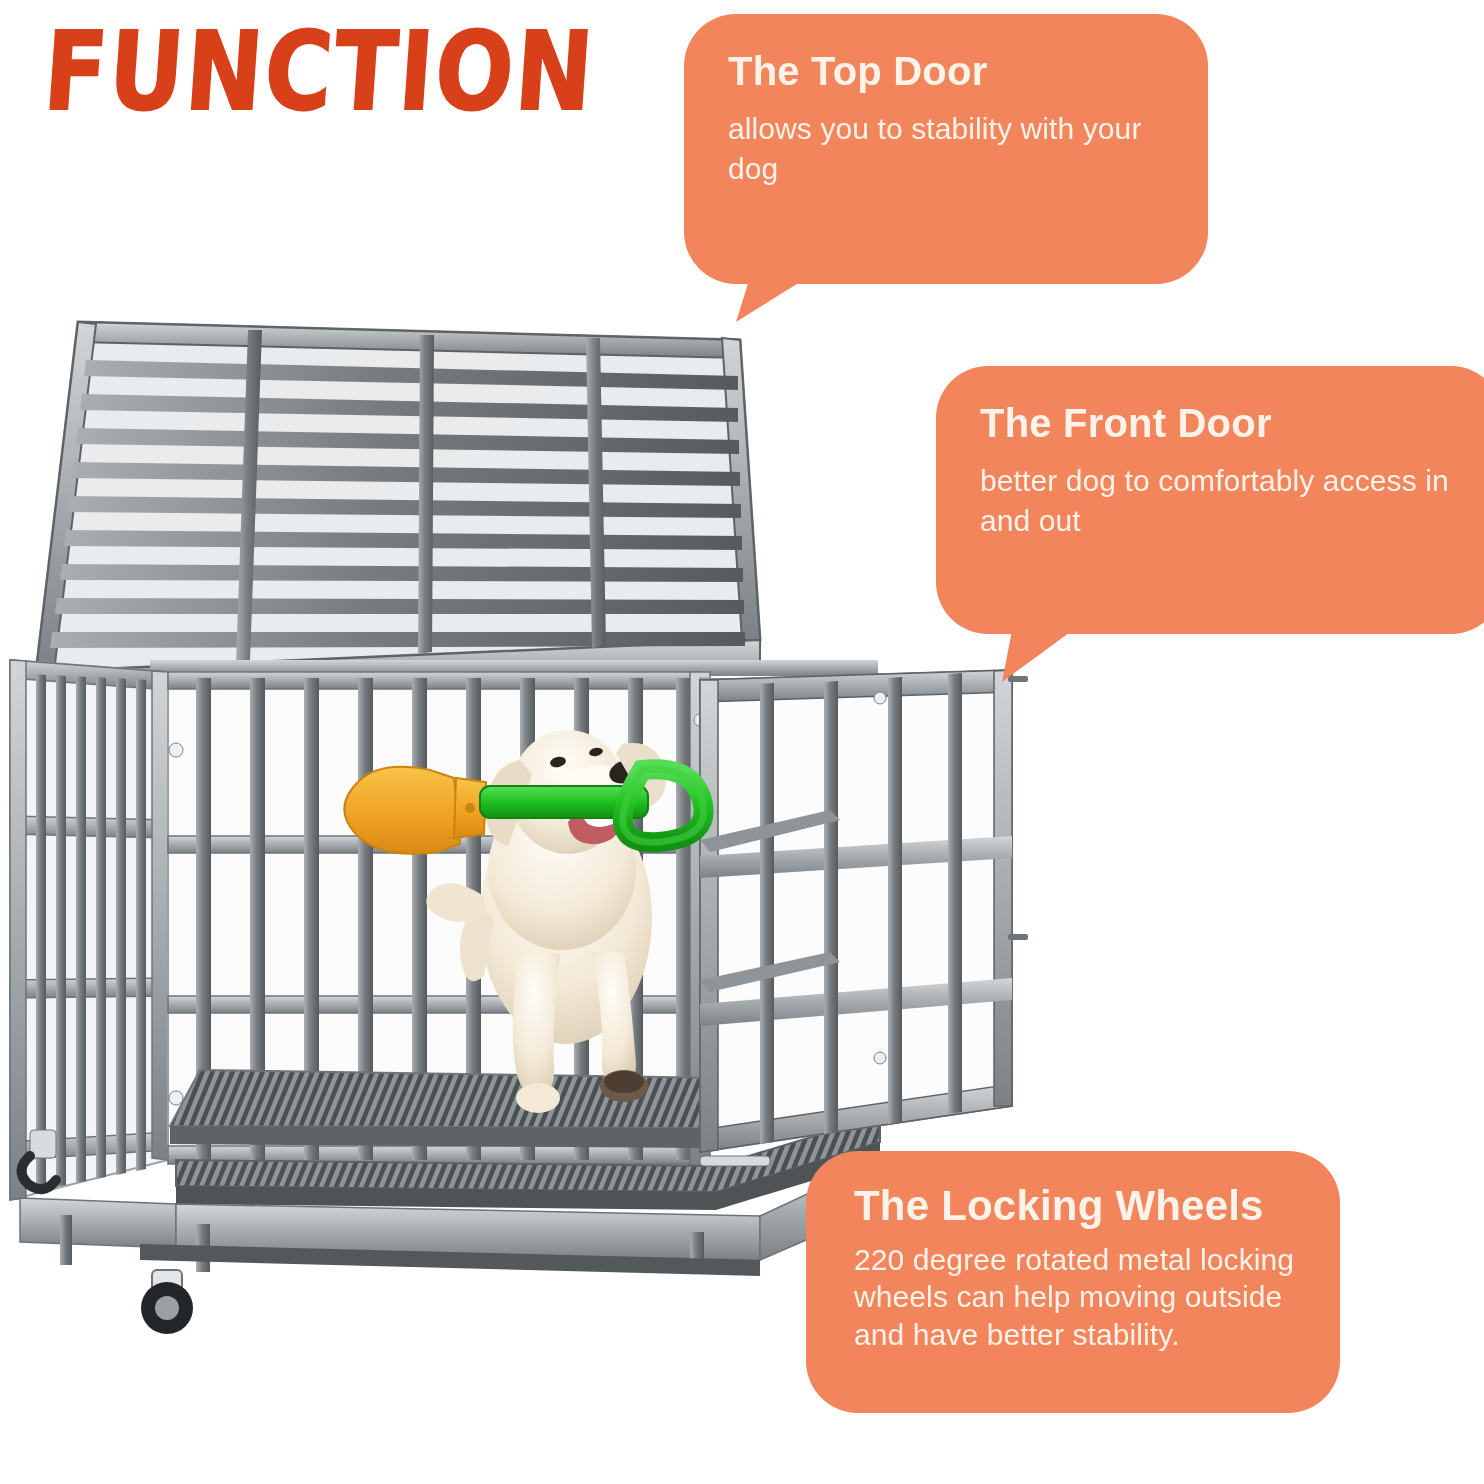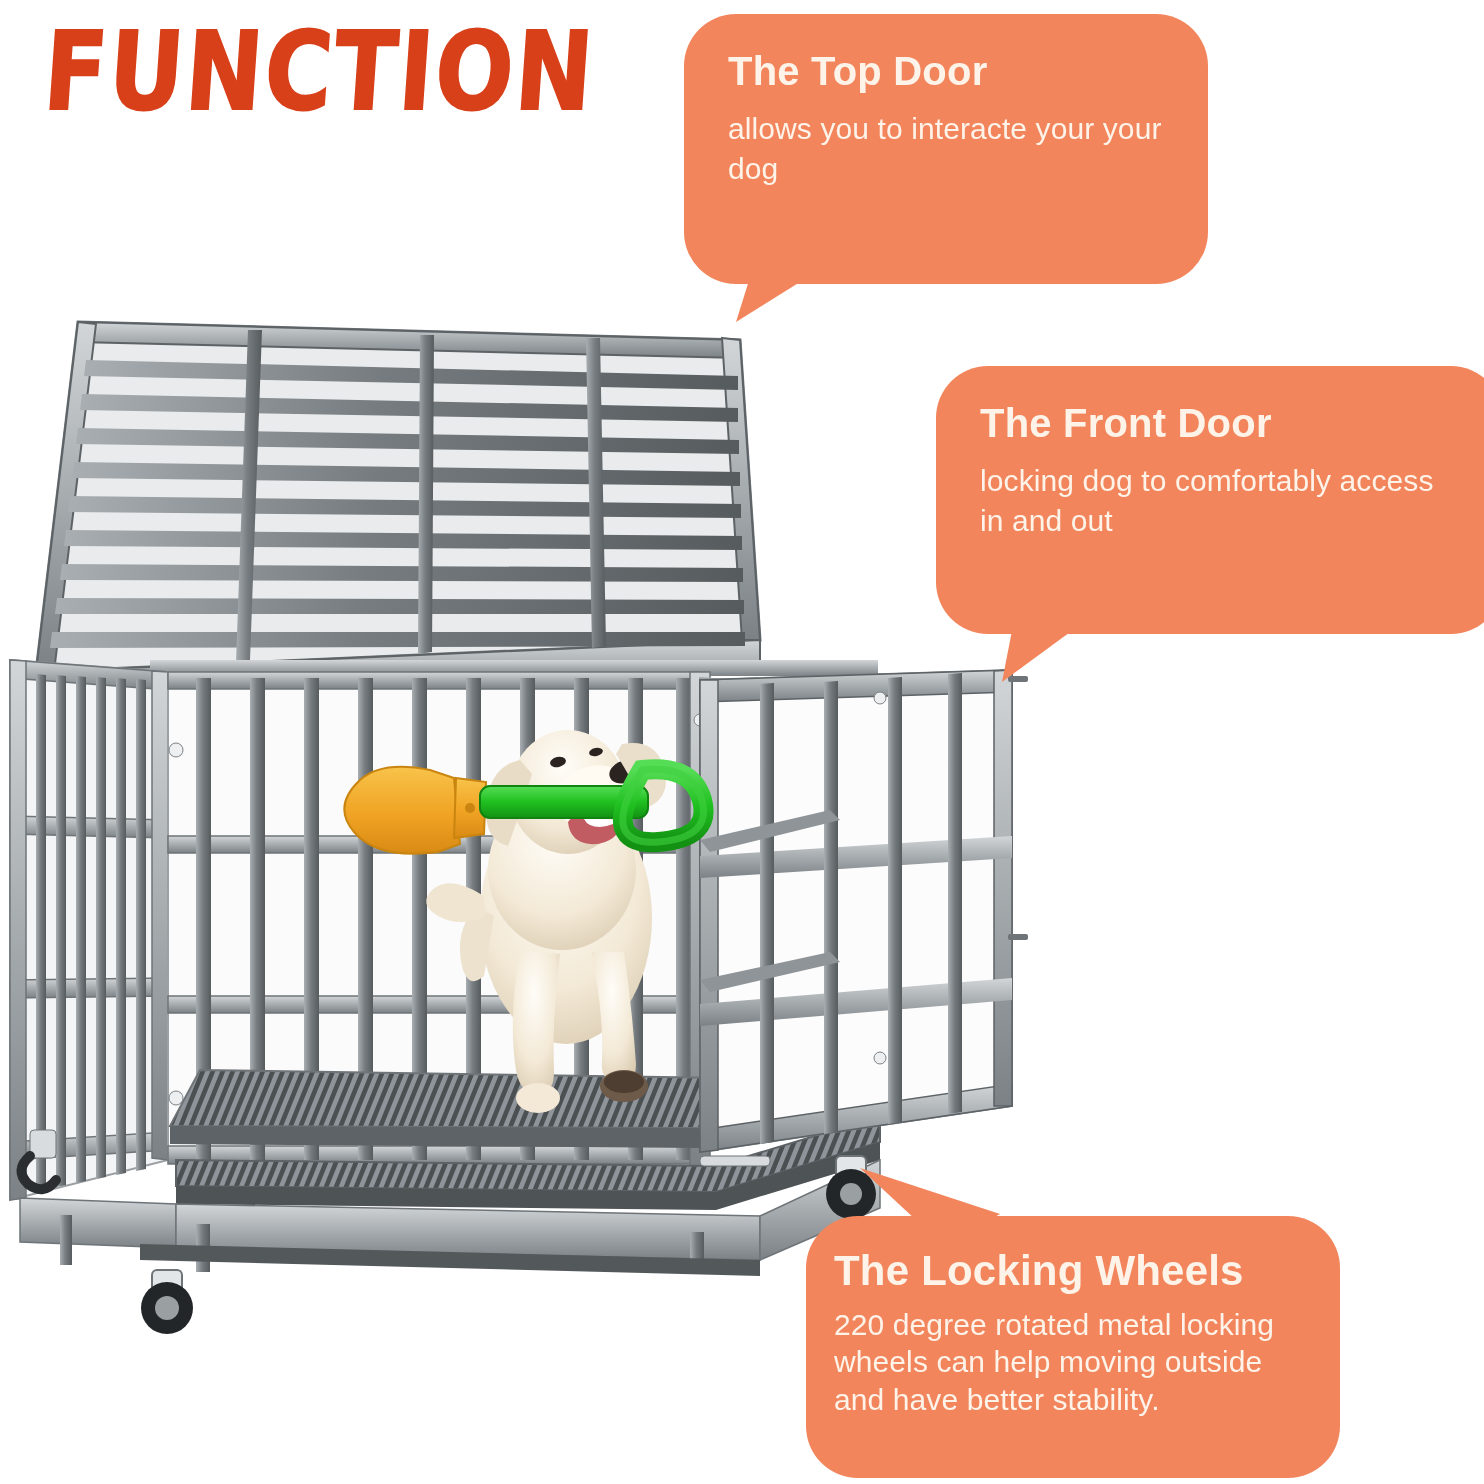--- a/index.html
+++ b/index.html
@@ -55,22 +55,22 @@
   }
   .callout .c-body {
     font-size: 30px;
     font-weight: 400;
     line-height: 1.32;
     letter-spacing: 0.1px;
   }
 
   #callout-top      { left: 684px;  top: 14px;   width: 524px; height: 270px; }
   #callout-front    { left: 936px;  top: 366px;  width: 567px; height: 268px; }
-  #callout-wheels   { left: 806px;  top: 1216px; width: 534px; height: 262px;
-                      padding: 30px 36px 24px 28px; }
+  #callout-wheels   { left: 806px;  top: 1151px; width: 534px; height: 262px;
+                      padding: 30px 36px 24px 48px; }
 
   #callout-top .c-title    { font-size: 40px; }
   #callout-front .c-title  { font-size: 40px; }
   #callout-wheels .c-title { font-size: 42px; margin-bottom: 10px;}
   #callout-wheels .c-body  { font-size: 30px; line-height: 1.25; }
 
   
   #tails { position:absolute; left:0; top:0; width:1484px; height:1484px; pointer-events:none; }
 
   
@@ -335,26 +335,26 @@
   </div>
 
   <svg id="tails" xmlns="http://www.w3.org/2000/svg">
     <polygon points="756,258 832,262 736,322" fill="#F2855C"></polygon>
     <polygon points="1016,610 1092,616 1002,682" fill="#F2855C"></polygon>
     <polygon points="944,1246 1000,1214 860,1168" fill="#F2855C"></polygon>
   </svg>
 
   <div class="callout" id="callout-top">
     <div class="c-title">The Top Door</div>
-    <div class="c-body">allows you to interacte your your dog</div>
+    <div class="c-body">allows you to stability with your dog</div>
   </div>
 
   <div class="callout" id="callout-front">
     <div class="c-title">The Front Door</div>
-    <div class="c-body">locking dog to comfortably access in and out</div>
+    <div class="c-body">better dog to comfortably access in and out</div>
   </div>
 
   <div class="callout" id="callout-wheels">
     <div class="c-title">The Locking Wheels</div>
     <div class="c-body">220 degree rotated metal locking wheels can help moving outside and have better stability.</div>
   </div>
 
 </div>
 
 </body></html>

